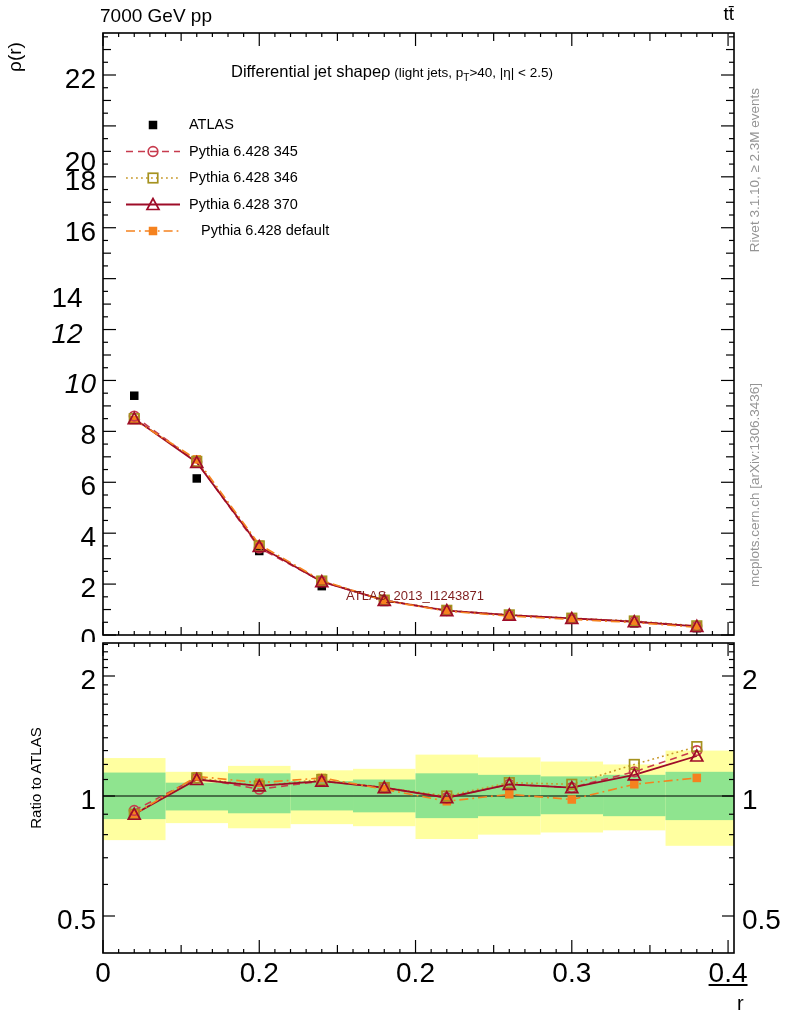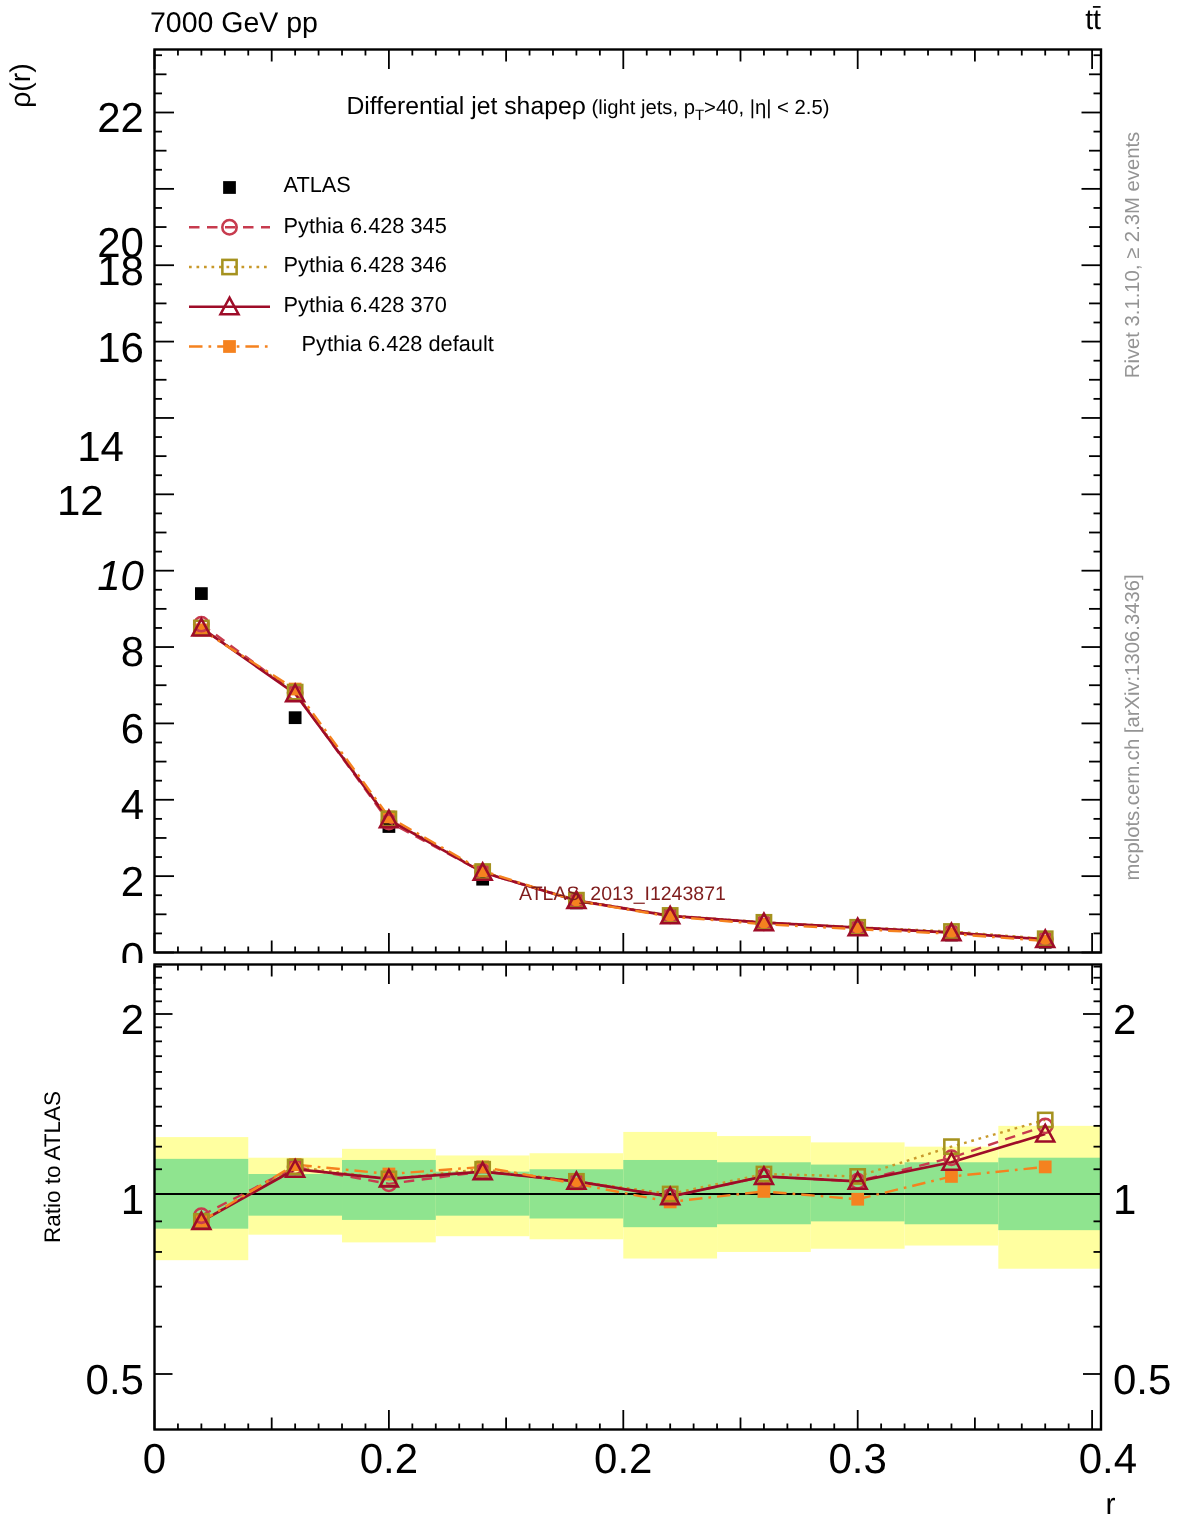--- a/index.html
+++ b/index.html
@@ -476,39 +476,39 @@
   <div class="txt watermark">ATLAS_2013_I1243871</div>
   <div class="txt xlab">r</div>
 
   <div class="clipwrap" id="ymain-labels">
       <div class="ticklab" style="left: 38px; top: 623px; width: 58px; text-align: right;">0</div>
       <div class="ticklab" style="left: 38px; top: 572.091px; width: 58px; text-align: right;">2</div>
       <div class="ticklab" style="left: 38px; top: 521.182px; width: 58px; text-align: right;">4</div>
       <div class="ticklab" style="left: 38px; top: 470.273px; width: 58px; text-align: right;">6</div>
       <div class="ticklab" style="left: 38px; top: 419.364px; width: 58px; text-align: right;">8</div>
       <div class="ticklab" style="left: 38px; top: 368.455px; width: 58px; text-align: right; font-style: italic;">10</div>
-      <div class="ticklab" style="left: 38px; top: 317.545px; width: 58px; text-align: left;">12</div>
+      <div class="ticklab" style="left: 38px; top: 317.545px; width: 58px; text-align: center; font-style: italic;">12</div>
       <div class="ticklab" style="left: 38px; top: 282px; width: 58px; text-align: center;">14</div>
       <div class="ticklab" style="left: 38px; top: 215.727px; width: 58px; text-align: right;">16</div>
       <div class="ticklab" style="left: 38px; top: 164.818px; width: 58px; text-align: right;">18</div>
       <div class="ticklab" style="left: 38px; top: 113.909px; width: 58px; text-align: right; margin-top: 32px;">20</div>
       <div class="ticklab" style="left: 38px; top: 63px; width: 58px; text-align: right;">22</div>
     </div>
   <div id="other-labels">
       <div class="ticklab" style="left: 30px; top: 904px; width: 66px; text-align: right;">0.5</div>
       <div class="ticklab" style="left: 742px; top: 904px; width: 60px; text-align: left;">0.5</div>
       <div class="ticklab" style="left: 30px; top: 784px; width: 66px; text-align: right;">1</div>
       <div class="ticklab" style="left: 742px; top: 784px; width: 60px; text-align: left;">1</div>
       <div class="ticklab" style="left: 30px; top: 664px; width: 66px; text-align: right;">2</div>
       <div class="ticklab" style="left: 742px; top: 664px; width: 60px; text-align: left;">2</div>
       <div class="ticklab" style="left: 73px; top: 957px; width: 60px; text-align: center;">0</div>
       <div class="ticklab" style="left: 229.265px; top: 957px; width: 60px; text-align: center;">0.2</div>
       <div class="ticklab" style="left: 385.531px; top: 957px; width: 60px; text-align: center;">0.2</div>
       <div class="ticklab" style="left: 541.796px; top: 957px; width: 60px; text-align: center;">0.3</div>
-      <div class="ticklab" style="left: 698.062px; top: 957px; width: 60px; text-align: right;">0.4</div>
+      <div class="ticklab" style="left: 698.062px; top: 957px; width: 60px; text-align: center; text-decoration: underline;">0.4</div>
     </div>
   <div id="legend-text">
       <div class="leglab" style="left: 189px; top: 116px;">ATLAS</div>
       <div class="leglab" style="left: 189px; top: 142.5px;">Pythia 6.428 345</div>
       <div class="leglab" style="left: 189px; top: 169px;">Pythia 6.428 346</div>
       <div class="leglab" style="left: 189px; top: 195.5px;">Pythia 6.428 370</div>
       <div class="leglab" style="left: 189px; top: 222px; margin-left: 12px;">Pythia 6.428 default</div>
     </div>
 </div>
 

